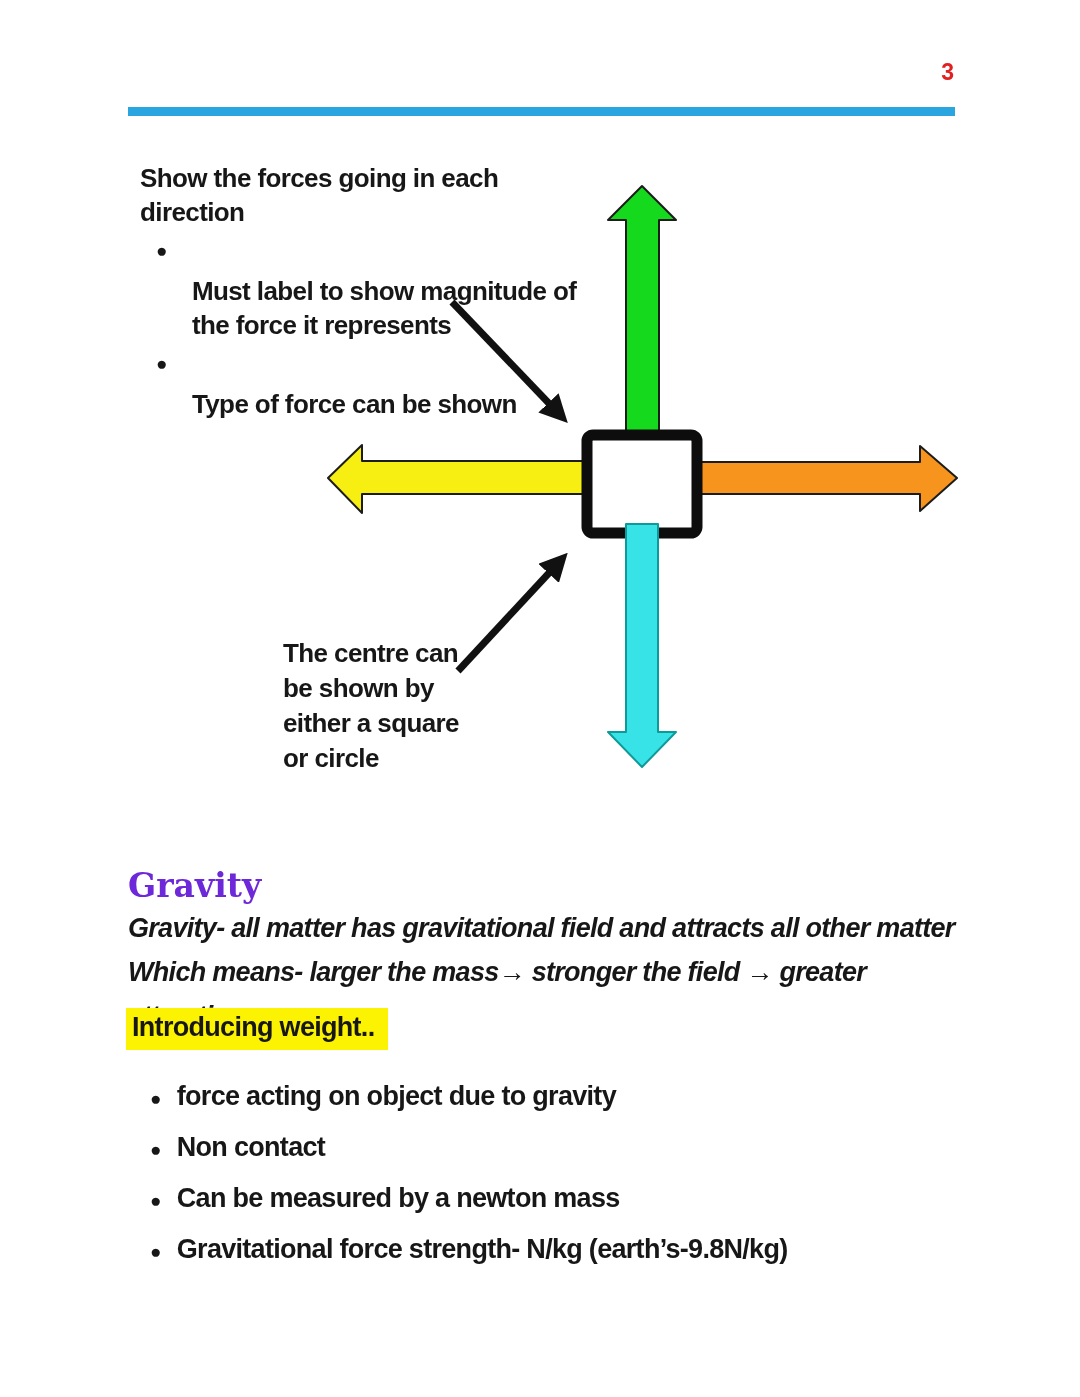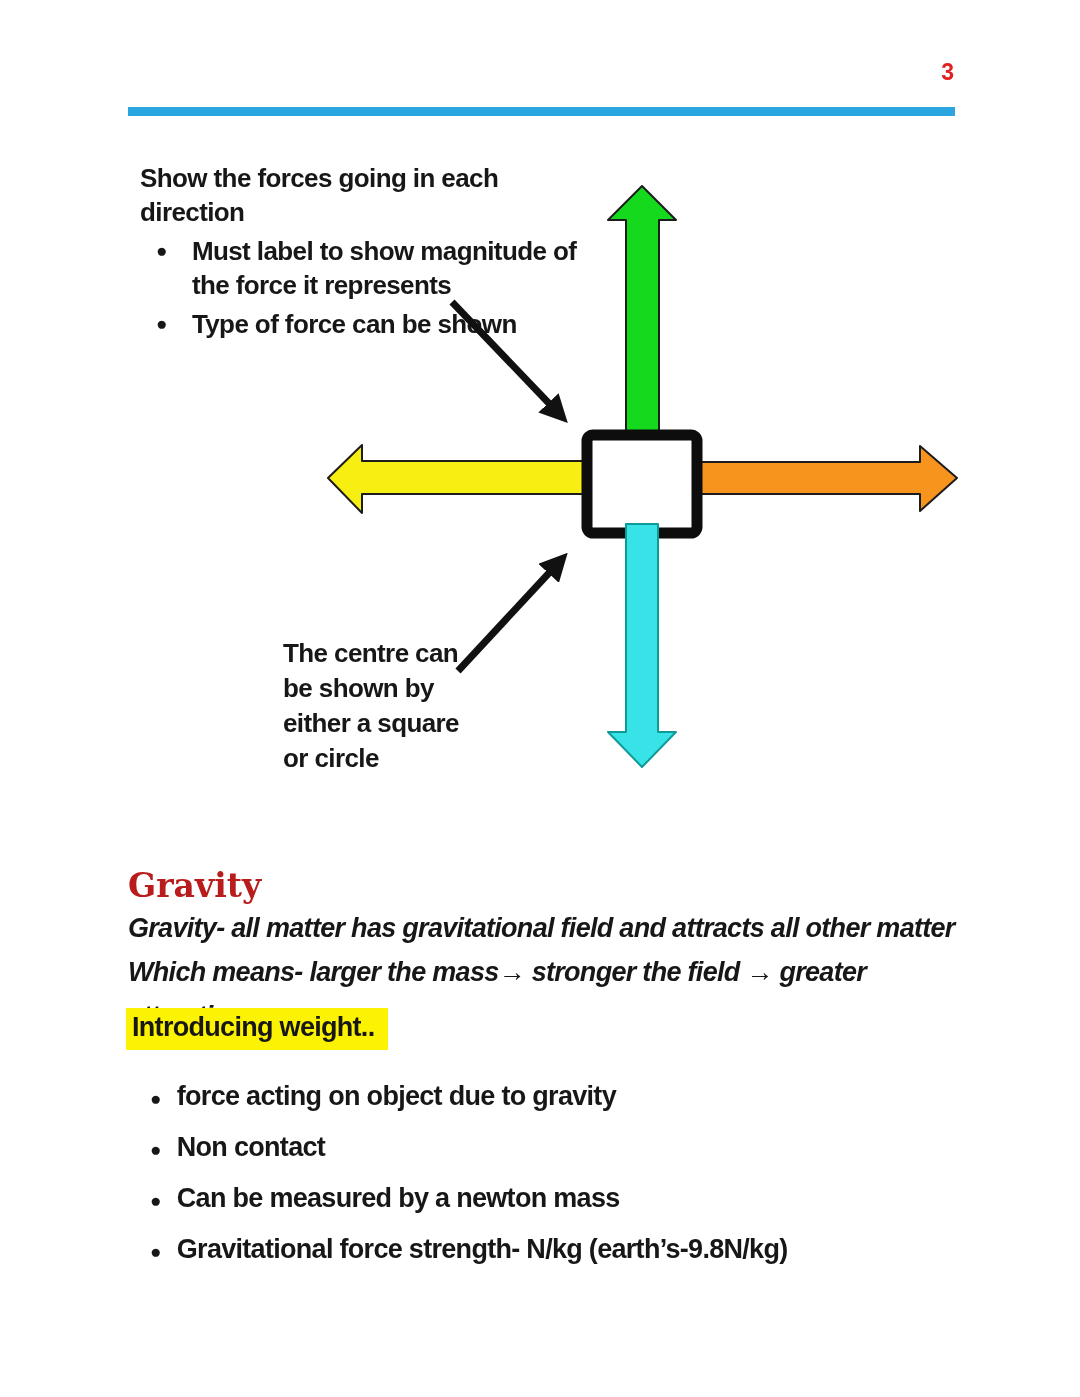--- a/index.html
+++ b/index.html
@@ -19,34 +19,34 @@
     position:absolute;left:128px;top:107px;
     width:827px;height:9px;background:#2aa5e0;
   }
   
   .top-note{
     position:absolute;left:140px;top:161px;width:440px;
     font-size:26px;font-weight:bold;letter-spacing:-0.6px;line-height:34px;
   }
   .tn-item{display:flex;margin-top:5px;}
   .tn-dot{flex:0 0 auto;margin:0 25px 0 16px;font-size:19px;line-height:34px;}
-  .tn-text{white-space:pre-line;}
+  .tn-text{white-space:pre-line;margin-top:40px;}
   
   .diagram-svg{position:absolute;left:0;top:0;pointer-events:none;}
   
   .center-note{
     position:absolute;left:283px;top:636px;
     font-size:26px;font-weight:bold;letter-spacing:-0.6px;line-height:35px;
     white-space:pre-line;
   }
   
   .gravity-heading{
     position:absolute;left:128px;top:866px;
     font-family:"DejaVu Serif","Liberation Serif",serif;
-    font-size:33px;font-weight:bold;color:#b91c1c;letter-spacing:0;
+    font-size:33px;font-weight:bold;color:#6d28d9;letter-spacing:0;
   }
   .gravity-body{
     position:absolute;left:128px;top:906px;width:860px;
     font-size:27px;font-weight:bold;letter-spacing:-0.7px;line-height:44px;font-style:italic;
   }
   .weight-highlight{
     position:absolute;left:126px;top:1008px;
     display:inline-block;background:#fcf303;
     padding:4px 14px 7px 6px;
     font-size:27px;font-weight:bold;letter-spacing:-0.7px;

